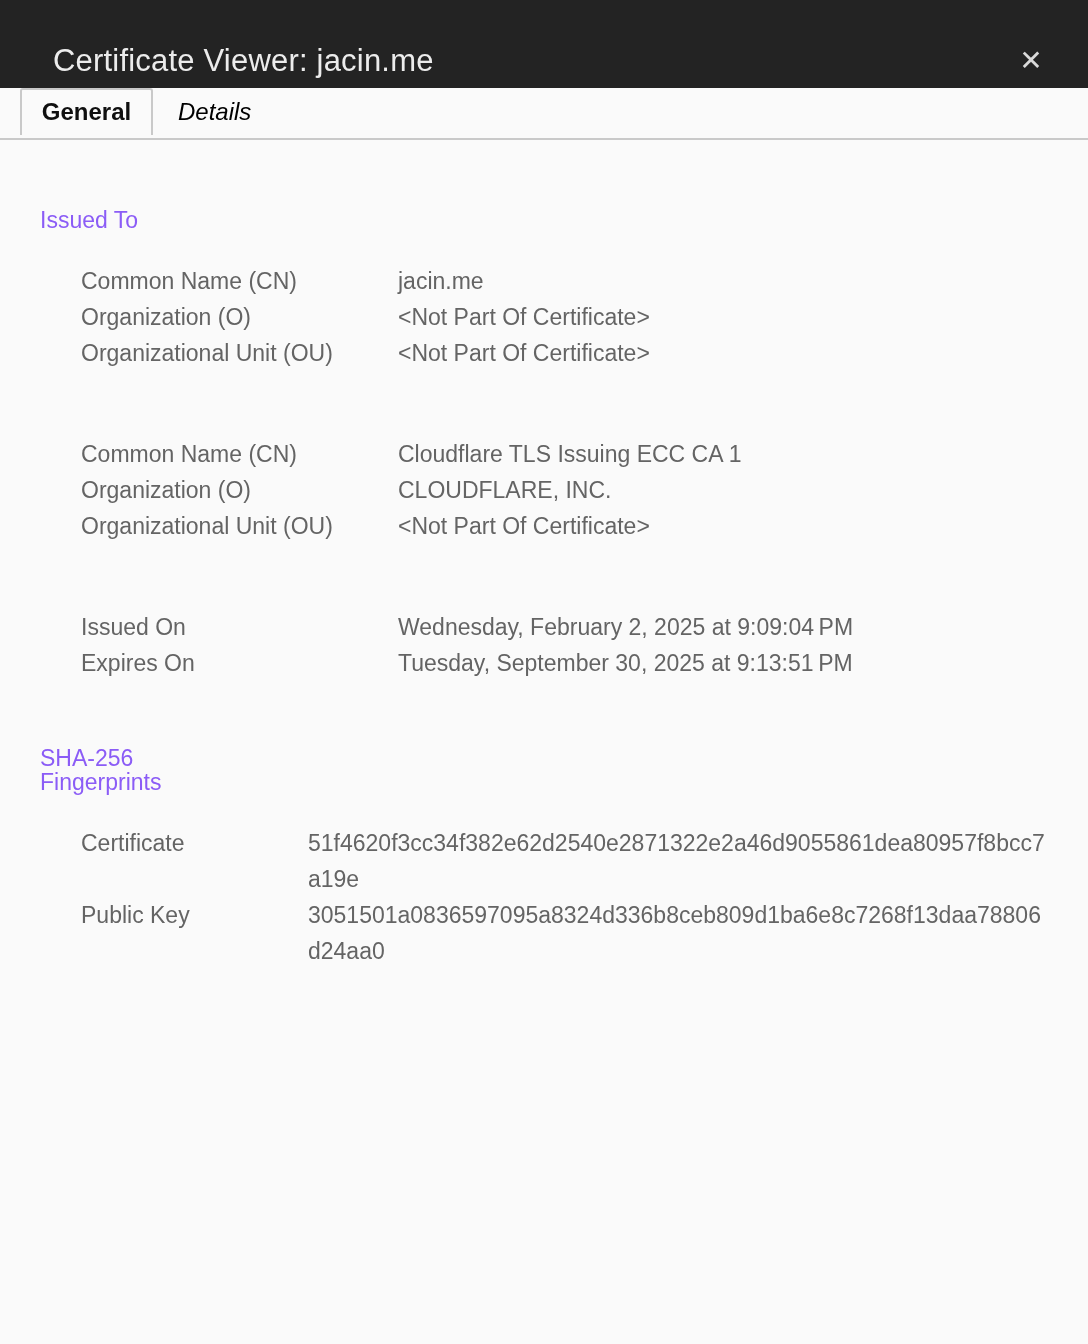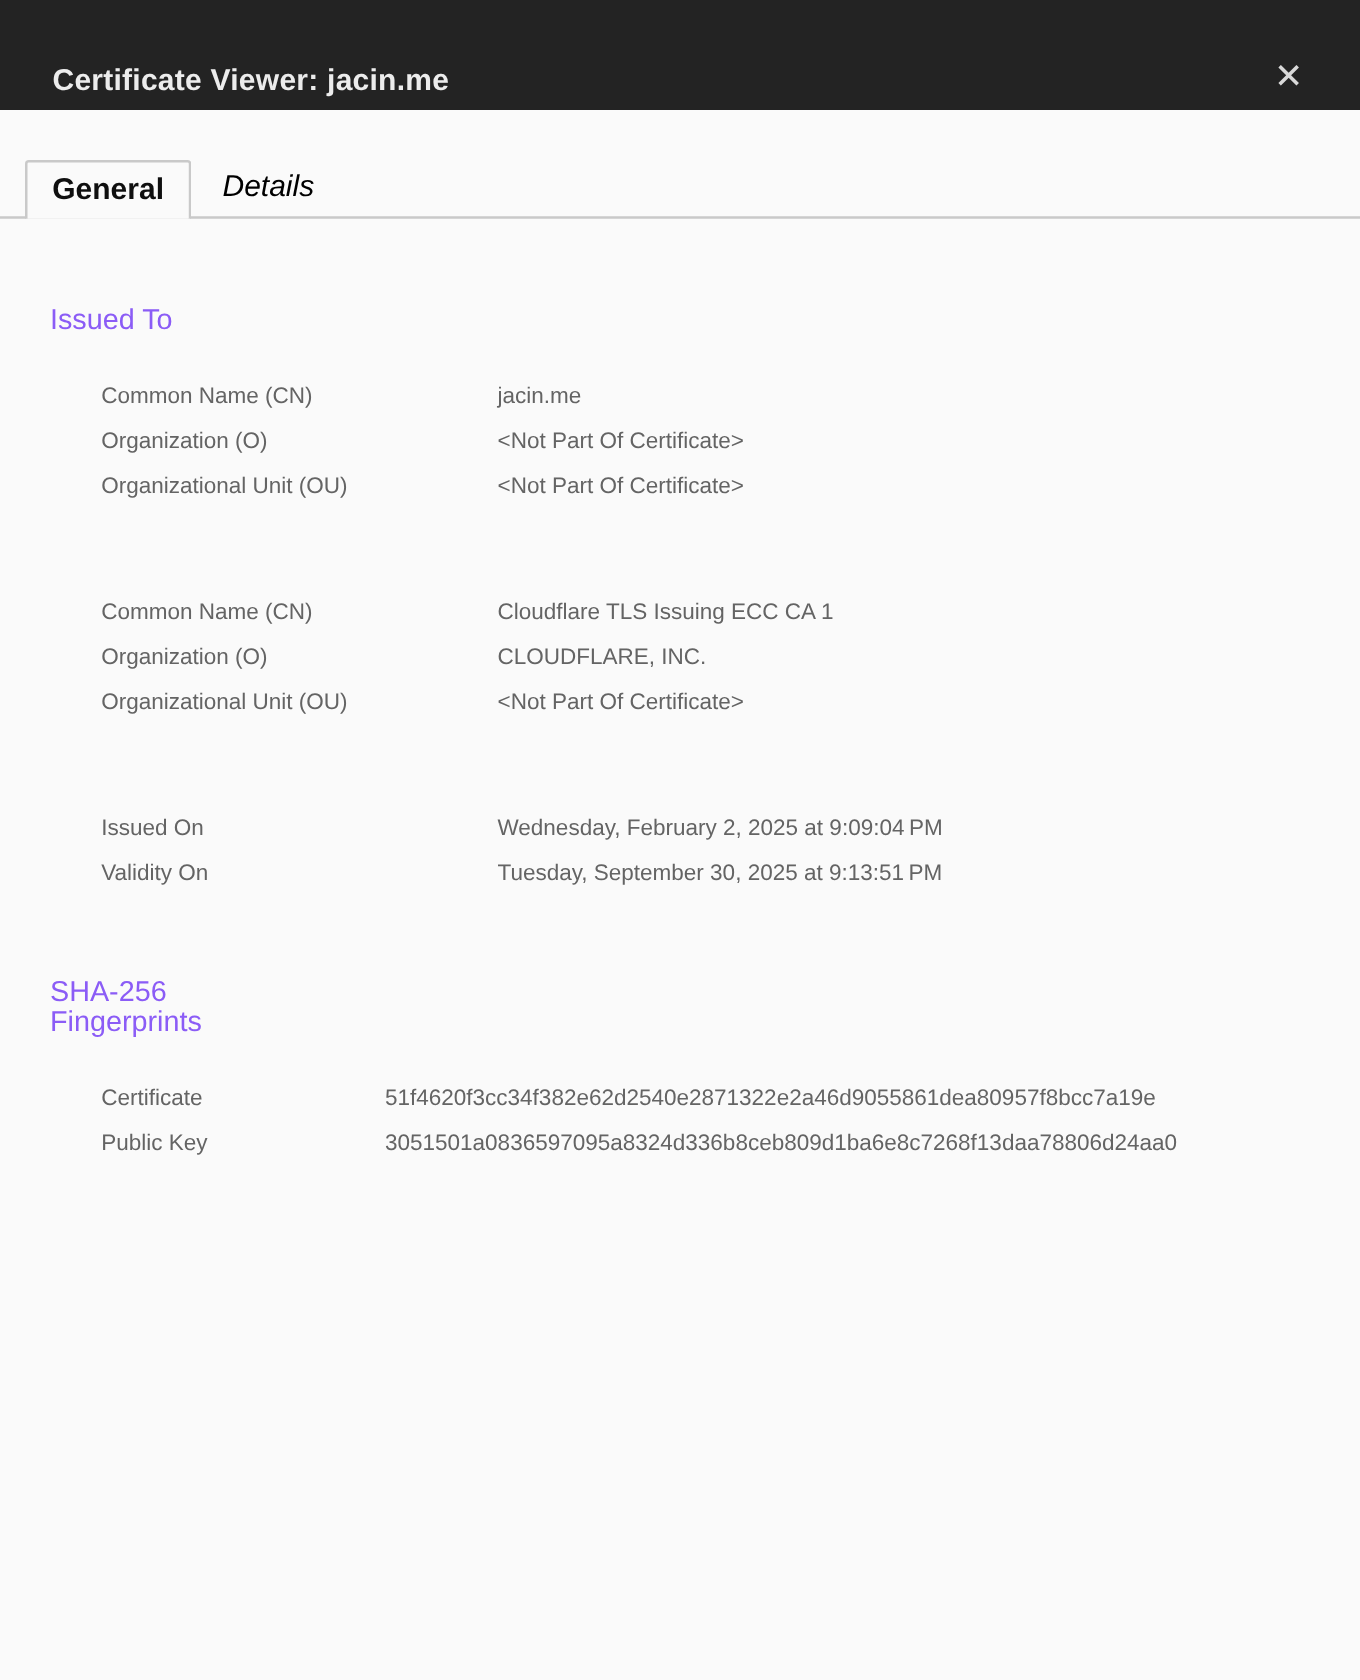--- a/index.html
+++ b/index.html
@@ -10,46 +10,45 @@
     font-family: "Liberation Sans", sans-serif;
     overflow: hidden;
   }
   .header {
     position: relative;
     height: 88px;
     background: #232323;
   }
   .dialog-title {
     position: absolute;
-    left: 42px; bottom: 9px;
-    font-size: 24px;
-    font-weight: 700;
+    left: 53px; bottom: 9px;
+    font-size: 31px;
+    font-weight: 400;
     letter-spacing: 0.2px;
     color: #ececec;
     white-space: nowrap;
   }
   .close-btn {
     position: absolute;
     right: 35px; bottom: 5px;
     width: 44px; height: 44px;
     display: flex; align-items: center; justify-content: center;
     background: transparent; border: none; padding: 0;
     cursor: pointer;
   }
   .close-btn span {
     color: #d9d9d9;
     font-size: 28px;
     line-height: 1;
     font-weight: 400;
   }
   .tabbar {
-    height: 87px;
+    height: 52px;
     border-bottom: 2px solid #c9c9c9;
     display: flex;
-    align-items: flex-end;
     padding-left: 20px;
   }
   .tab {
     height: 47px;
     display: flex; align-items: center; justify-content: center;
     font-size: 24px;
     cursor: pointer;
     white-space: nowrap;
   }
   .tab-active {
@@ -78,21 +77,21 @@
     margin: 0 0 31px 0;
     font-size: 23px;
     line-height: 24px;
     font-weight: 400;
     color: #8b5cf6;
   }
   .rows { margin-left: 41px; }
   .row {
     display: flex;
     align-items: flex-start;
-    font-size: 18px;
+    font-size: 23px;
     line-height: 36px;
     color: #646464;
   }
   .row .label { width: 317px; flex: 0 0 317px; }
   .row .value { flex: 1 1 auto; min-width: 0; }
   .section-fingerprints .sec-title { width: 180px; }
   .section-fingerprints .row .label { width: 227px; flex: 0 0 227px; }
   .section-fingerprints .row .value {
     flex: 0 0 740px;
     width: 740px;
@@ -151,21 +150,21 @@
     </div>
   </div>
 
   <div class="section">
     <div class="rows">
       <div class="row">
         <div class="label">Issued On</div>
         <div class="value">Wednesday, February 2, 2025 at 9:09:04 PM</div>
       </div>
       <div class="row">
-        <div class="label">Validity On</div>
+        <div class="label">Expires On</div>
         <div class="value">Tuesday, September 30, 2025 at 9:13:51 PM</div>
       </div>
     </div>
   </div>
 
   <div class="section section-fingerprints">
     <h3 class="sec-title">SHA-256 Fingerprints</h3>
     <div class="rows">
       <div class="row">
         <div class="label">Certificate</div>

